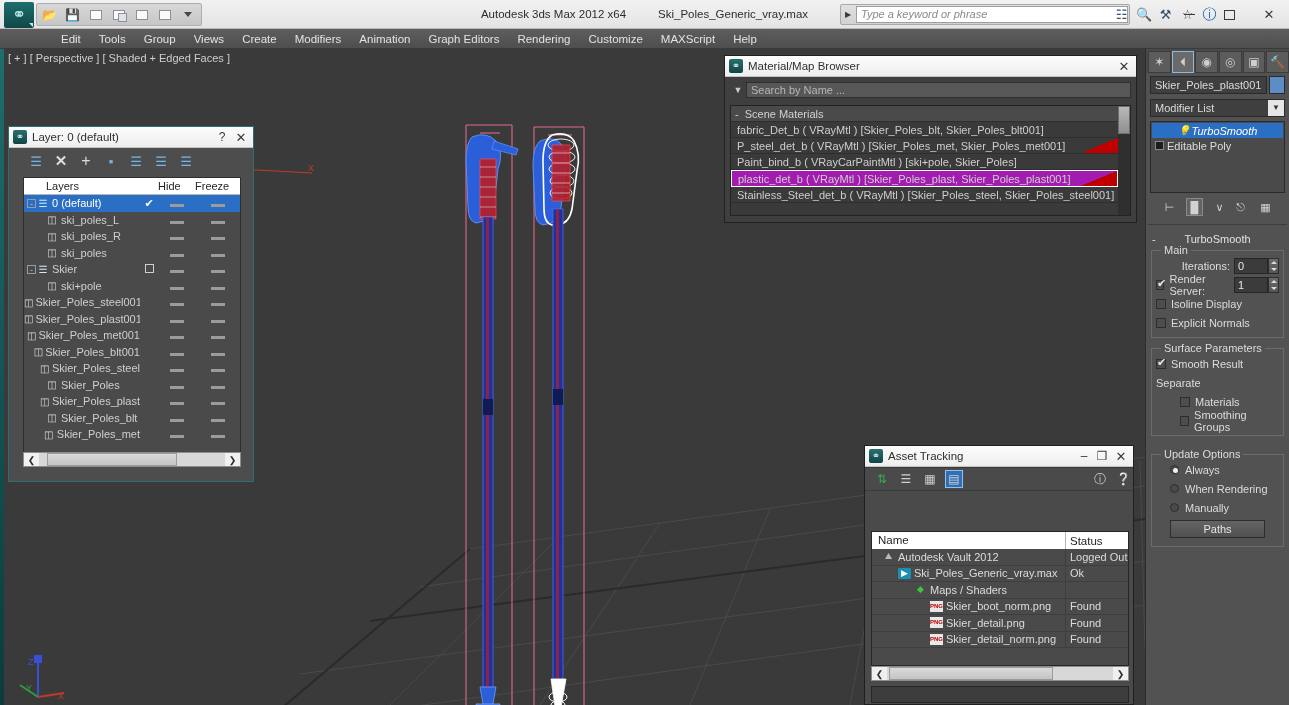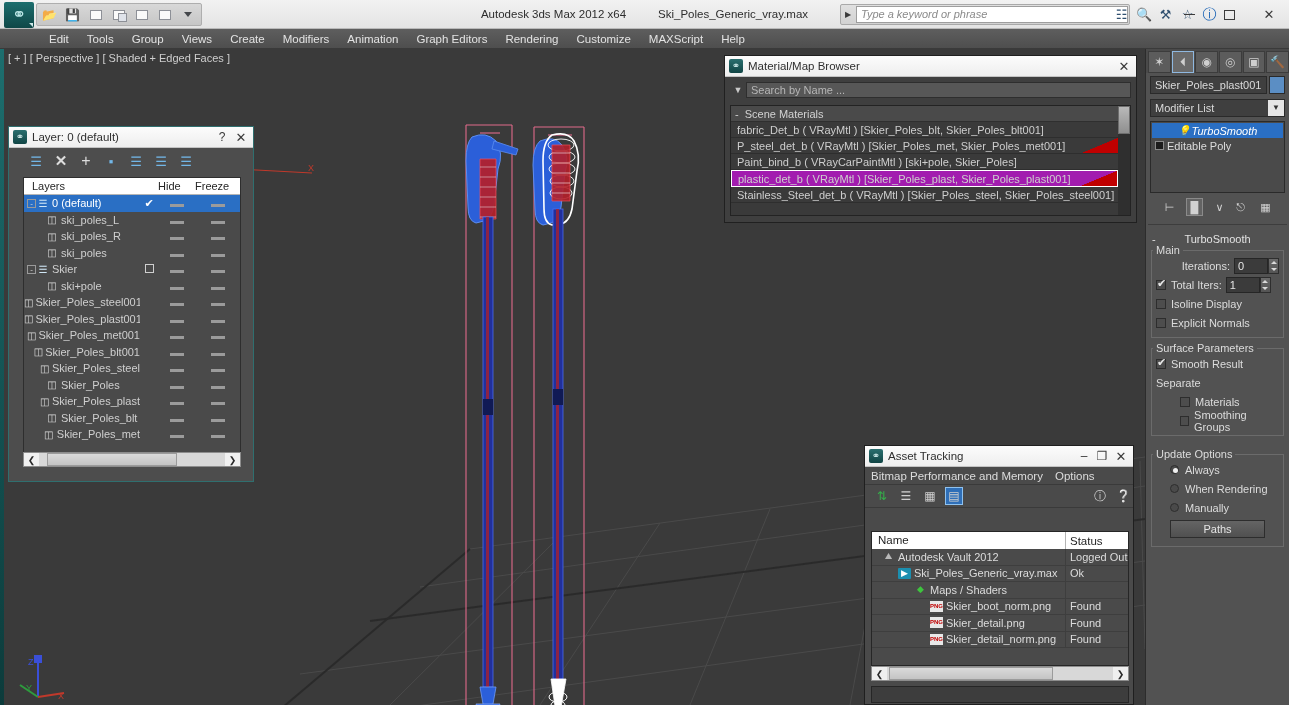--- a/index.html
+++ b/index.html
@@ -68,21 +68,21 @@
   .wbtn { width: 40px; height: 29px; display: flex; align-items: center; justify-content: center;
           color: #3a3a3a; font-size: 13px; }
   .wbtn .min { width: 11px; height: 1px; background: #3a3a3a; }
   .wbtn .max { width: 11px; height: 10px; border: 1px solid #3a3a3a; }
 
   
   .menubar {
     position: absolute; left: 0; top: 29px; width: 1289px; height: 20px;
     background: linear-gradient(#5e5e5e, #4e4e4e);
     border-bottom: 1px solid #3a3a3a;
-    display: flex; align-items: center; padding-left: 40px;
+    display: flex; align-items: center; padding-left: 52px;
   }
   .menu-item { padding: 0 9px; height: 20px; line-height: 20px; color: #e3e3e3; font-size: 11.5px; }
 
   
   .viewport {
     position: absolute; left: 0; top: 49px; width: 1145px; height: 656px;
     background: #3a3a3a; overflow: hidden;
   }
   .vp-accent { position: absolute; left: 0; top: 0; width: 4px; height: 656px;
                background: linear-gradient(#1d6e6e,#0c3b3b); }
@@ -117,21 +117,21 @@
   .layer-toolbar { height: 26px; display: flex; align-items: center; gap: 3px; padding-left: 16px;
                    background: #4d4d4d; }
   .ltbtn { width: 22px; height: 20px; display: flex; align-items: center; justify-content: center;
            font-size: 13px; color: #72b7e8; }
   .ltbtn.x { color: #dddddd; font-size: 15px; font-weight: bold;}
   .ltbtn.plus { color: #dddddd; font-size: 16px; }
   .layer-list { position: absolute; left: 14px; top: 50px; width: 218px; height: 283px;
                 background: #4a4a4a; border: 1px solid #2e2e2e; }
   .ll-head { height: 17px; background: #ffffff; color: #262626; display: flex;
              font-size: 11px; align-items: center; border-bottom: 1px solid #b5b5b5;}
-  .ll-head .c1 { flex: 1; padding-left: 8px; }
+  .ll-head .c1 { flex: 1; padding-left: 22px; }
   .ll-head .c2 { width: 18px; }
   .ll-head .c3 { width: 37px; text-align: left; }
   .ll-head .c4 { width: 45px; text-align: left; }
   .ll-rows { height: 264px; overflow: hidden; }
   .ll-row { height: 16.5px; display: flex; align-items: center; color: #cfcfcf; font-size: 11px; }
   .ll-row.sel { background: #2a6fc4; color: #fff; }
   .ll-row .nm { flex: 1; display: flex; align-items: center; overflow: hidden; white-space: nowrap; }
   .ll-row .expand { width: 9px; height: 9px; margin-left: 3px; border: 1px solid #9a9a9a;
                     font-size: 8px; line-height: 7px; text-align: center; color: #ddd; }
   .ll-row .licon { width: 14px; text-align: center; font-size: 10px; color: #d8d8d8; margin-right: 2px;}
@@ -228,21 +228,21 @@
   .cp-stacktools { margin: 3px 4px; height: 22px; display: flex; align-items: center; gap: 4px;
                    justify-content: center; }
   .cst { width: 17px; height: 18px; display: flex; align-items: center; justify-content: center;
          font-size: 11px; color: #d2d2d2; }
   .cst.act { background: #636363; border: 1px solid #8a8a8a; }
   .rollup { margin: 6px 3px 0 3px; background: #525252; }
   .rollup-hd { height: 15px; display: flex; align-items: center; color: #e2e2e2; font-size: 11px;
                justify-content: center; position: relative; }
   .rollup-hd .mn { position: absolute; left: 3px; }
   .grp { border: 1px solid #6b6b6b; margin: 4px 2px 0 2px; padding: 4px 4px 6px 4px; position: relative; }
-  .grp-t { position: absolute; top: -7px; left: 1px; background: #525252; padding: 0 3px;
+  .grp-t { position: absolute; top: -7px; left: 9px; background: #525252; padding: 0 3px;
            font-size: 11px; color: #dcdcdc; }
   .row { display: flex; align-items: center; height: 17px; margin-top: 2px; color: #dcdcdc; font-size: 11px; }
   .row .lab { margin-right: 4px; }
   .row .lab.r { margin-left: auto; }
   .spin { display: flex; align-items: center; }
   .spin .val { width: 34px; height: 16px; background: #3b3b3b; border: 1px solid #262626;
                color: #e6e6e6; font-size: 11px; padding-left: 3px; line-height: 14px; }
   .spin .arrows { width: 11px; height: 16px; background: linear-gradient(#6a6a6a,#545454);
                   border: 1px solid #2e2e2e; display: flex; flex-direction: column;
                   align-items: center; justify-content: space-around; }
@@ -661,24 +661,20 @@
   </div>
 
   <div class="dlg" id="assettrack">
     <div class="dlg-title">
       <span class="ico">⚭</span>
       <span class="t">Asset Tracking</span>
       <span class="q">–</span>
       <span class="q">❐</span>
       <span class="x">✕</span>
     </div>
-    <div class="at-menu">
-      <span>Bitmap Performance and Memory</span>
-      <span>Options</span>
-    </div>
     <div class="at-toolbar">
       <div class="atb green">⇅</div>
       <div class="atb">☰</div>
       <div class="atb">▦</div>
       <div class="atb act">▤</div>
       <div style="margin-left:auto"></div>
       <div class="atb">ⓘ</div>
       <div class="atb">❔</div>
     </div>
     <div class="at-table">
@@ -804,21 +800,21 @@
           <span class="spin">
             <span class="val">0</span>
             <span class="arrows">
                 <i class="u"></i>
                 <i class="d"></i>
               </span>
           </span>
         </div>
         <div class="row">
           <span class="cb on"></span>
-          <span class="lab">Total Iters:</span>
+          <span class="lab">Render Server:</span>
           <span class="spin">
             <span class="val">1</span>
             <span class="arrows">
                 <i class="u"></i>
                 <i class="d"></i>
               </span>
           </span>
         </div>
         <div class="row">
           <span class="cb"></span>

